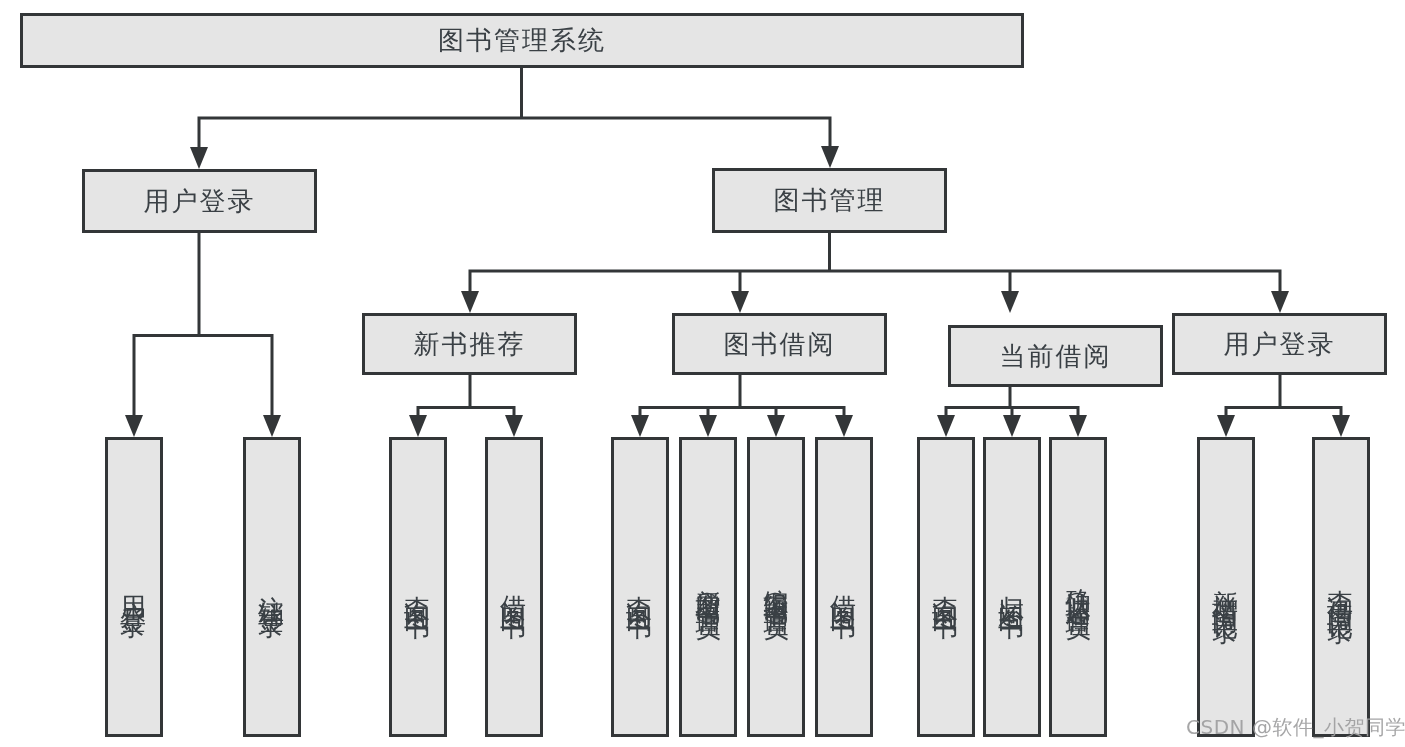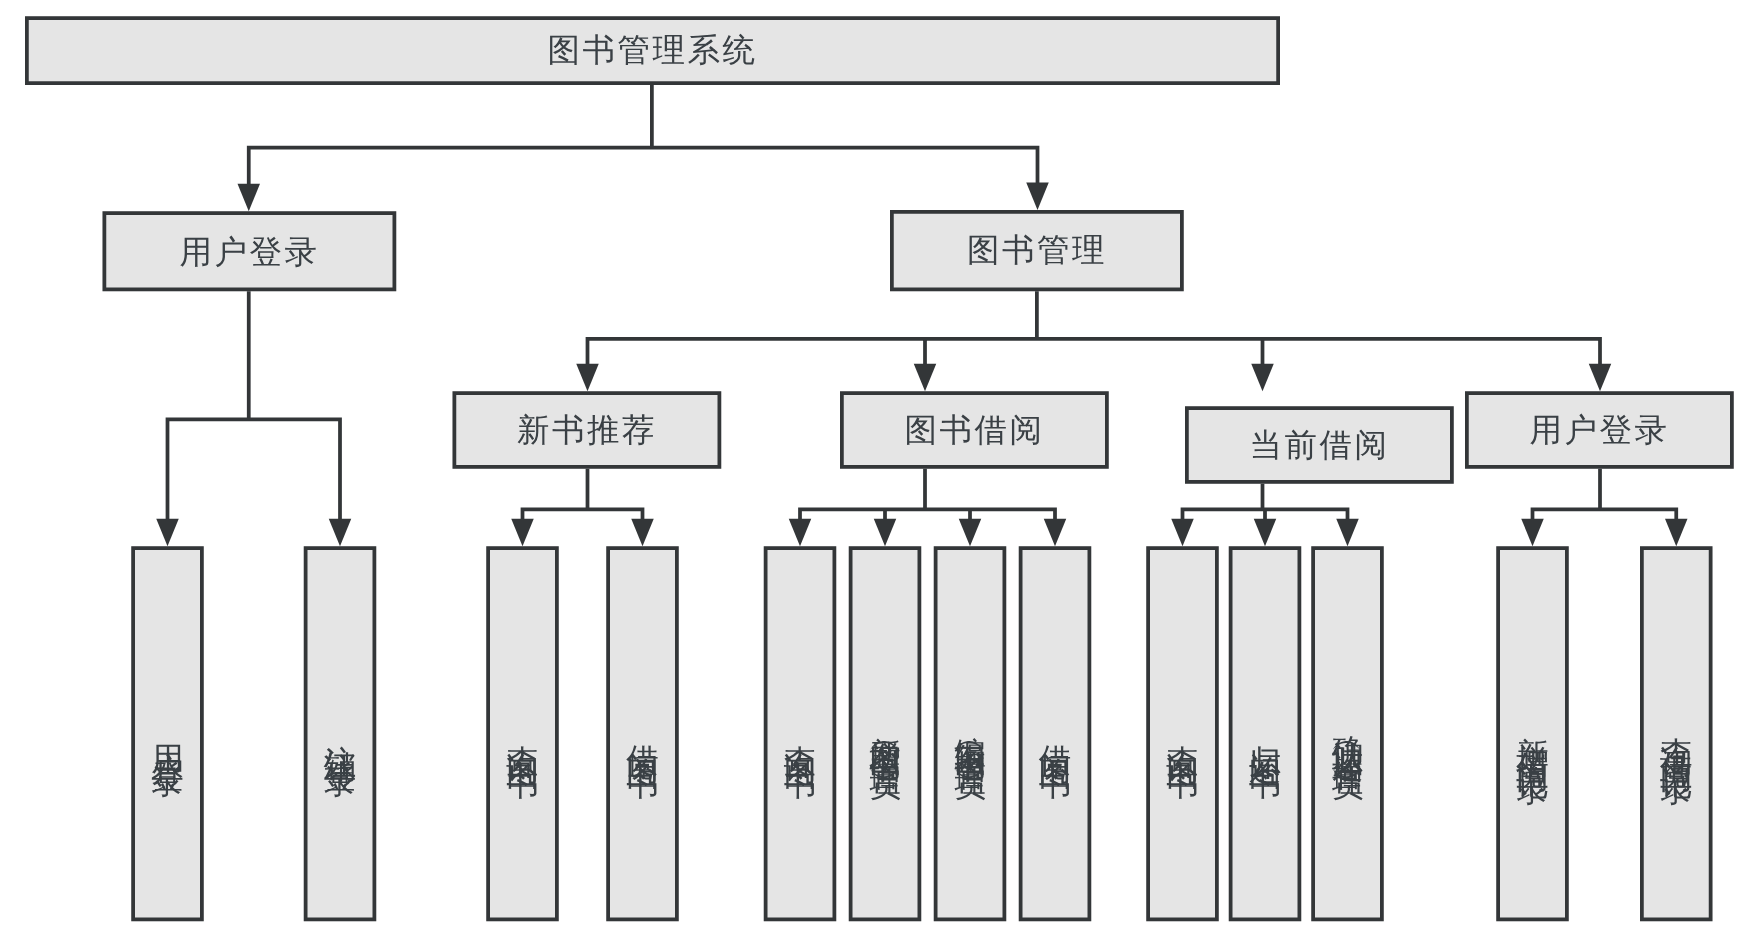--- a/index.html
+++ b/index.html
@@ -184,14 +184,15 @@
     <span class="vtext">确认归还（管理员）</span>
   </div>
 
   <div class="node leaf leaf-12">
     <span class="vtext">新增借阅记录</span>
   </div>
   <div class="node leaf leaf-13">
     <span class="vtext">查询借阅记录</span>
   </div>
 
+  <div class="watermark">CSDN @软件_小贺同学</div>
 
 </div>
 
 </body></html>

